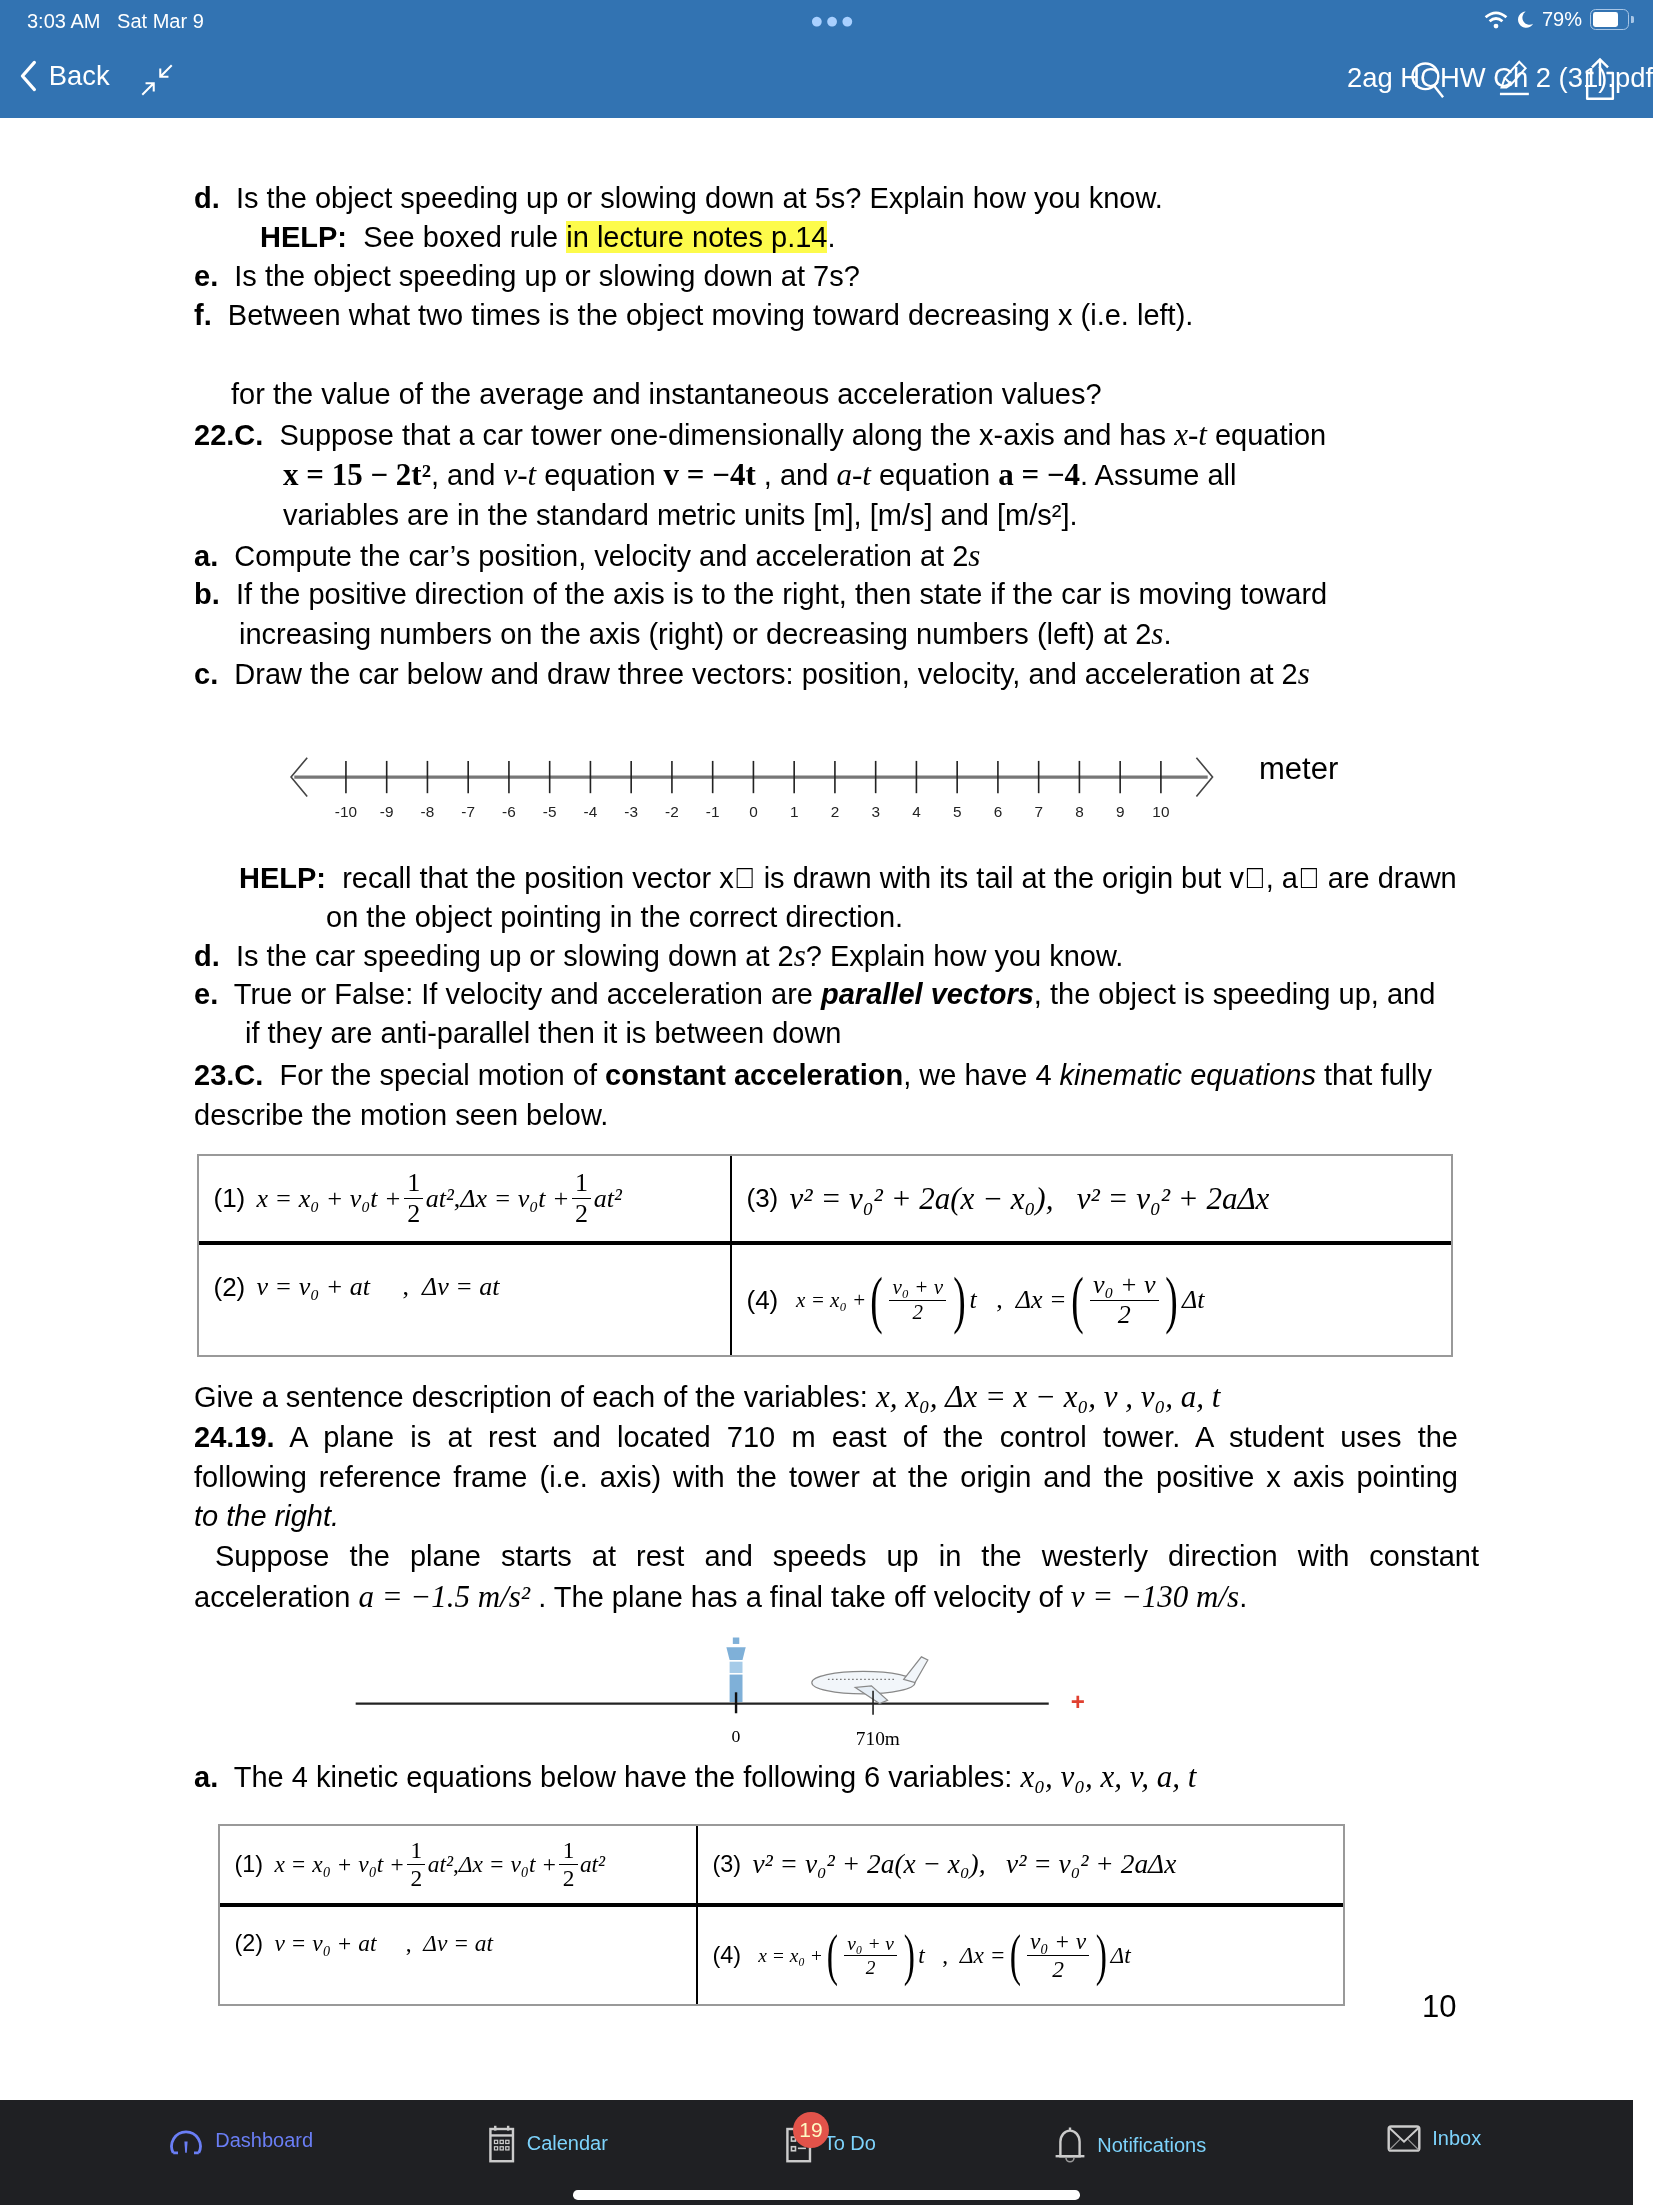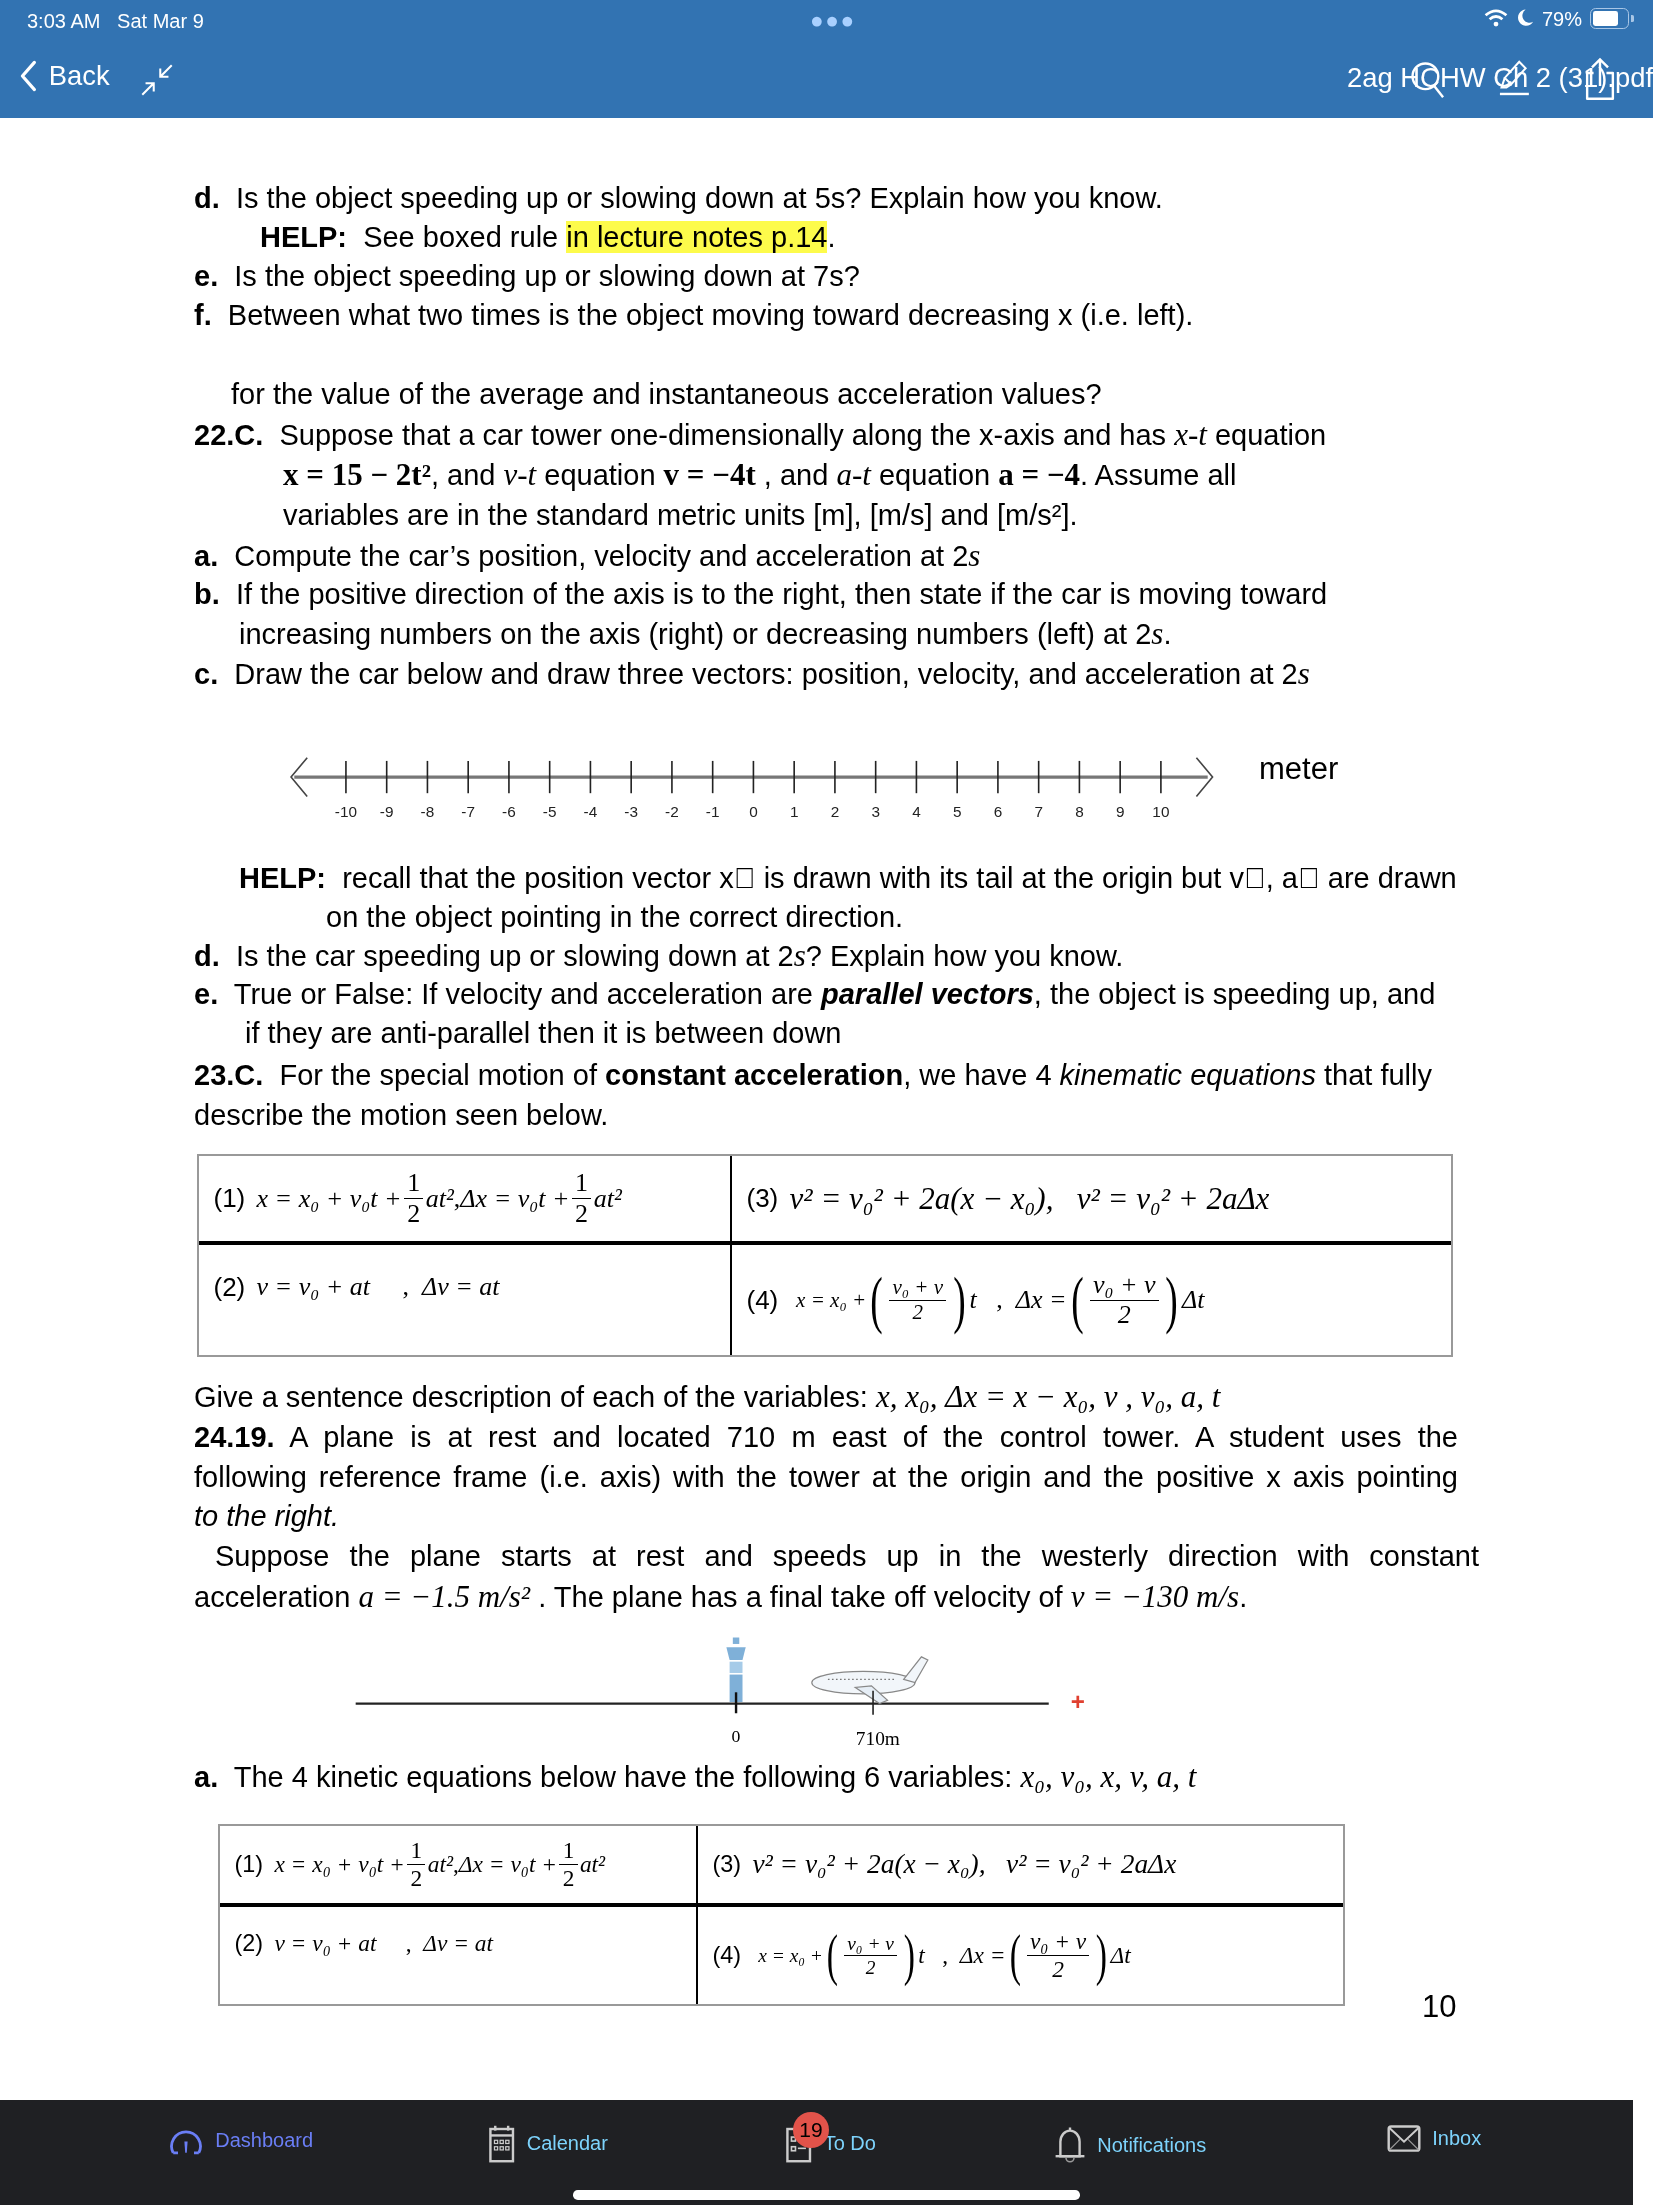--- a/index.html
+++ b/index.html
@@ -4,21 +4,21 @@
 <style>
   * { box-sizing: border-box; margin: 0; padding: 0; }
   html, body { width: 1653px; height: 2205px; overflow: hidden; background: #ffffff; }
   body { font-family: "Liberation Sans", sans-serif; color: #000; position: relative; }
 
   
   .topbar { position: absolute; left: 0; top: 0; width: 1653px; height: 118px; background: #3273b2; color: #fff; }
   .status { position: absolute; top: 8px; left: 0; right: 0; height: 32px; font-size: 20px; }
   .status .time { position: absolute; left: 27px; top: 1.6px; }
   .status .dots { position: absolute; left: 810px; top: 0; letter-spacing: 1.6px; color: #a9d0ff; font-size: 22.6px; }
-  .status .right { position: absolute; right: 24px; top: 0; display: flex; align-items: flex-start; gap: 8px; }
+  .status .right { position: absolute; right: 24px; top: 0; display: flex; align-items: center; gap: 8px; }
   .battery { width: 39px; height: 21px; border: 1.6px solid #a8c6e6; border-radius: 5.7px; padding: 2.4px; position: relative; }
   .battery .fill { width: 76%; height: 100%; background: #fff; border-radius: 2.4px; }
   .battery::after { content: ""; position: absolute; right: -5.7px; top: 5.7px; width: 2.4px; height: 7.3px; background: #a8c6e6; border-radius: 0 1.6px 1.6px 0; }
 
   .navrow { position: absolute; top: 52px; left: 0; right: 0; height: 57px; }
   .back-btn { position: absolute; left: 19.4px; top: 8px; display: flex; align-items: center; gap: 11.3px; font-size: 27.4px; cursor: pointer; }
   .collapse-btn { position: absolute; left: 139px; top: 9.7px; width: 36px; height: 36px; cursor: pointer; }
   .doc-title { position: absolute; left: 0; right: 0; top: 9.7px; text-align: right; font-size: 27.4px; font-weight: 500; pointer-events: none; }
   .nav-icon { position: absolute; top: 4.8px; width: 42px; height: 45px; cursor: pointer; }
 
@@ -48,21 +48,21 @@
   
   .plane-diagram { position: absolute; left: 347px; top: 1622px; width: 791px; height: 137px; }
 
   .page-number { position: absolute; left: 1422px; top: 1989px; font-size: 31px; }
 
   
   .tabbar { position: absolute; left: 0; top: 2100px; width: 1633px; height: 105px; background: #1f2023; }
   .tab { position: absolute; top: 24px; display: flex; align-items: center; gap: 11.3px; font-size: 20px; color: #7dd3fc; cursor: pointer; }
   .tab.active { color: #6a7ef5; }
   .tab svg { display: block; }
-  .badge { position: absolute; left: 793px; top: 12px; width: 36px; height: 36px; border-radius: 18px; background: #e2534a; color: #000000; font-size: 21px; text-align: center; line-height: 36px; }
+  .badge { position: absolute; left: 793px; top: 12px; width: 36px; height: 36px; border-radius: 18px; background: #e2534a; color: #fef9c3; font-size: 21px; text-align: center; line-height: 36px; }
   .home-indicator { position: absolute; left: 573px; top: 90px; width: 507px; height: 9.7px; border-radius: 4.8px; background: #fff; }
 </style>
 </head>
 <body>
 
 <div class="topbar">
   <div class="status">
     <span class="time"><span>3:03 AM</span>&nbsp;&nbsp;&nbsp;<span>Sat Mar 9</span></span>
     <span class="dots">●●●</span>
     <div class="right">

